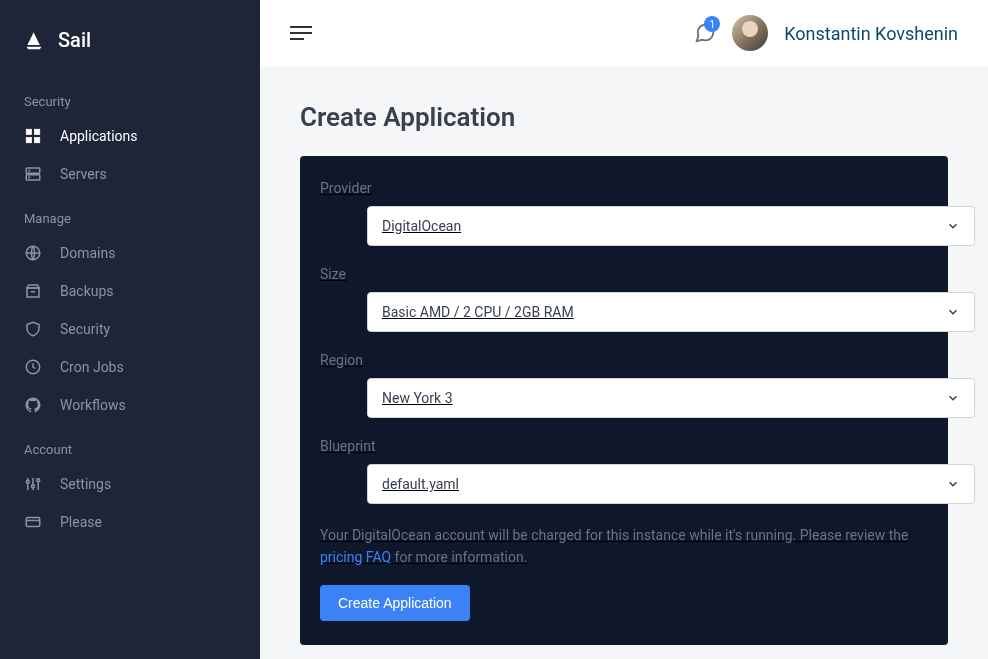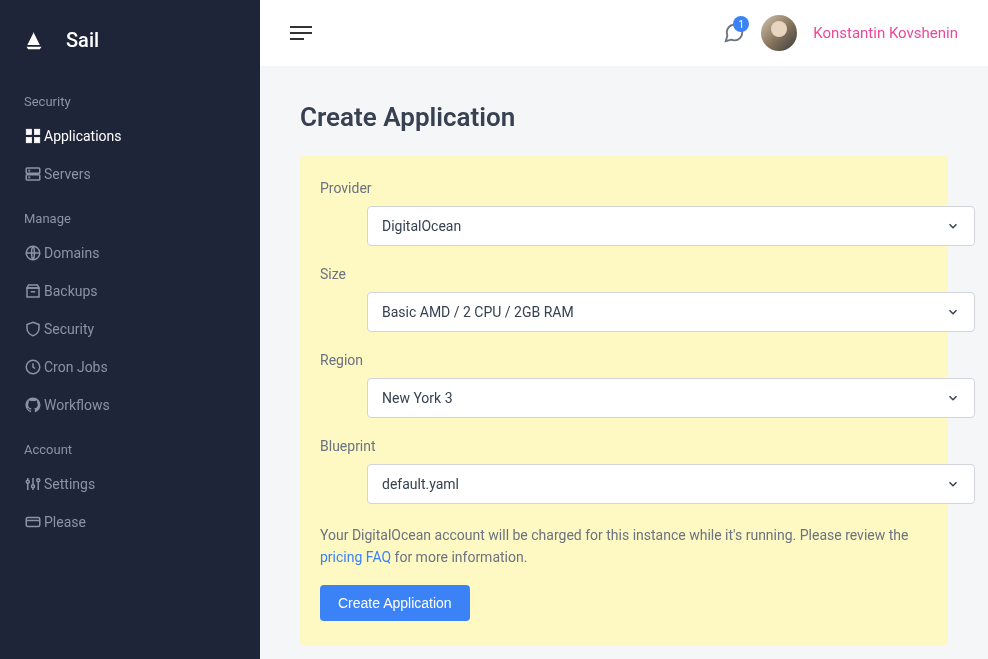--- a/index.html
+++ b/index.html
@@ -15,37 +15,37 @@
   width: 260px;
   background: #1e2538;
   color: #fff;
   flex-shrink: 0;
   padding-top: 20px;
 }
 .logo {
   display: flex;
   align-items: center;
   padding: 8px 24px 24px 24px;
-  gap: 22px;
+  gap: 14px;
 }
 .logo svg { width: 20px; height: 20px; }
 .logo-text {
   font-size: 20px;
   font-weight: 500;
 }
 .section-header {
   color: #8b93a7;
   font-size: 13px;
   padding: 18px 24px 8px 24px;
   font-weight: 400;
 }
 .nav-item {
   display: flex;
   align-items: center;
-  gap: 2px;
+  gap: 18px;
   padding: 10px 24px;
   color: #8b93a7;
   font-size: 14px;
   cursor: pointer;
 }
 .nav-item.active {
   color: #fff;
 }
 .nav-item .nav-icon {
   width: 18px;
@@ -117,38 +117,39 @@
   content: '';
   position: absolute;
   top: 6px;
   left: 10px;
   width: 16px;
   height: 16px;
   border-radius: 50%;
   background: #e8d5c0;
 }
 .username {
-  font-size: 15px;
-  color: #ec4899;
+  font-size: 18px;
+  color: #0c4a6e;
 }
 .content {
   flex: 1;
   padding: 36px 40px;
   overflow-y: auto;
 }
 .page-title {
   font-size: 26px;
   font-weight: 600;
   color: #374151;
   margin-bottom: 24px;
 }
 .card {
-  background: #fef9c3;
+  background: #0f172a;
   border-radius: 4px;
   padding: 24px 20px;
+  text-decoration: underline;
 }
 .form-group {
   margin-bottom: 20px;
 }
 .form-label {
   display: block;
   font-size: 14px;
   color: #6b7280;
   margin-bottom: 10px;
 }

